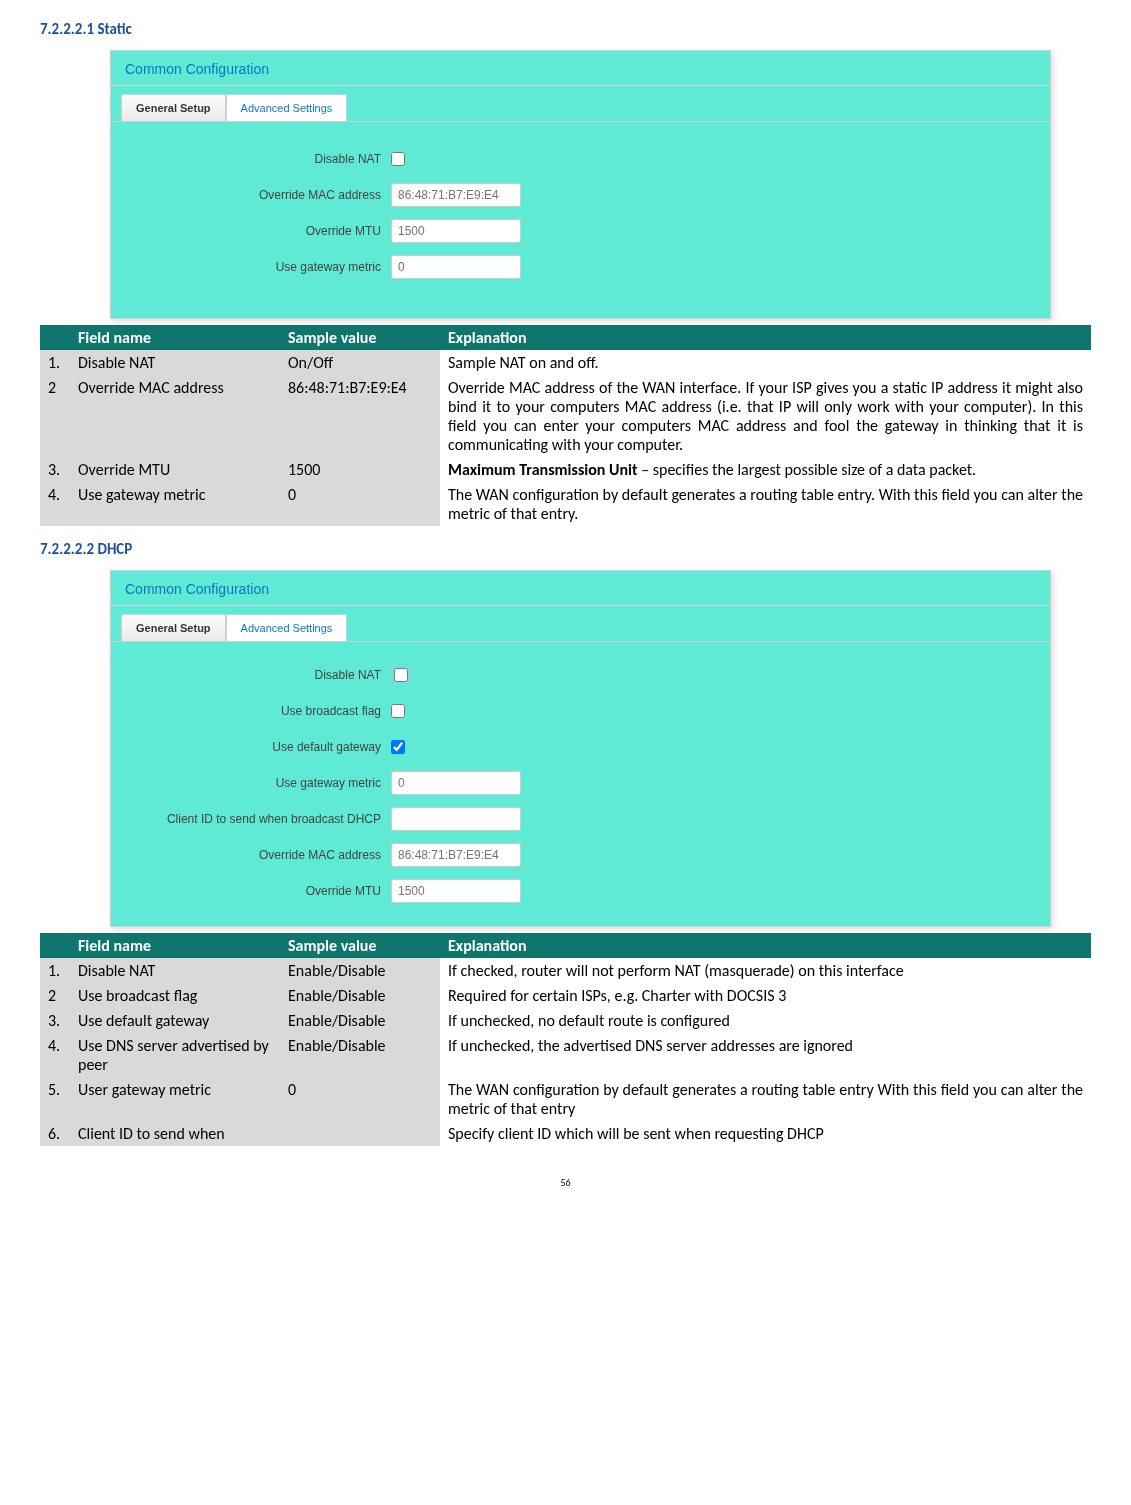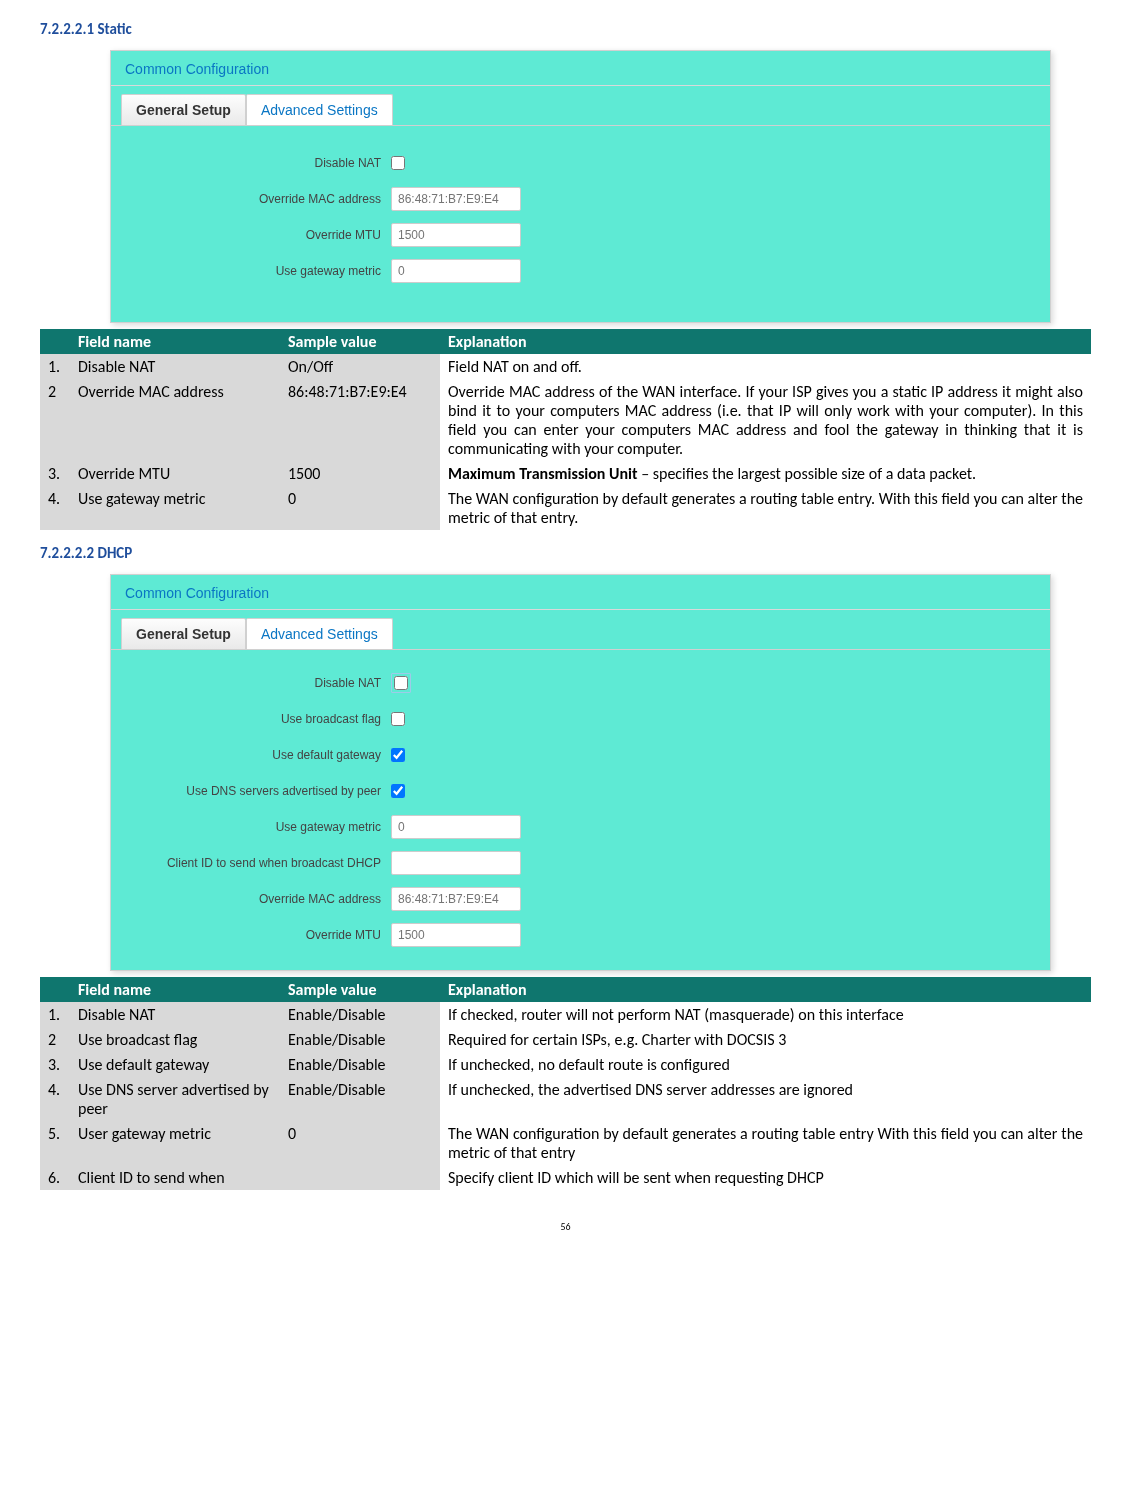--- a/index.html
+++ b/index.html
@@ -33,21 +33,21 @@
 }
 .tabbar {
   display: flex;
   padding: 8px 10px 0 10px;
   border-bottom: 1px solid #d0d0d0;
   gap: 0;
   align-items: flex-end;
   font-family: Arial, sans-serif;
 }
 .tab {
-  font-size: 14px;
+  font-size: 11px;
   padding: 7px 14px;
   border: 1px solid #d0d0d0;
   border-bottom: none;
   background: linear-gradient(#fdfdfd,#e9e9e9);
   color: #333;
   font-weight: bold;
   border-radius: 2px 2px 0 0;
 }
 .tab.inactive {
   background: #fff;
@@ -161,21 +161,21 @@
       <th>Field name</th>
       <th>Sample value</th>
       <th>Explanation</th>
     </tr>
   </thead>
   <tbody>
     <tr>
       <td class="num">1.</td>
       <td class="fname">Disable NAT</td>
       <td class="sval">On/Off</td>
-      <td class="expl">Field NAT on and off.</td>
+      <td class="expl">Sample NAT on and off.</td>
     </tr>
     <tr>
       <td class="num">2</td>
       <td class="fname">Override MAC address</td>
       <td class="sval">86:48:71:B7:E9:E4</td>
       <td class="expl">Override MAC address of the WAN interface. If your ISP gives you a static IP address it might also bind it to your computers MAC address (i.e. that IP will only work with your computer). In this field you can enter your computers MAC address and fool the gateway in thinking that it is communicating with your computer.</td>
     </tr>
     <tr>
       <td class="num">3.</td>
       <td class="fname">Override MTU</td>
@@ -208,24 +208,20 @@
     </div>
     <div class="form-row">
       <label>Use broadcast flag</label>
       <input type="checkbox" style="">
     </div>
     <div class="form-row">
       <label>Use default gateway</label>
       <input type="checkbox" checked="" style="">
     </div>
     <div class="form-row">
-      <label>Use DNS servers advertised by peer</label>
-      <input type="checkbox" checked="" style="">
-    </div>
-    <div class="form-row">
       <label>Use gateway metric</label>
       <input type="text" placeholder="0" style="">
     </div>
     <div class="form-row">
       <label>Client ID to send when broadcast DHCP</label>
       <input type="text" style="">
     </div>
     <div class="form-row">
       <label>Override MAC address</label>
       <input type="text" placeholder="86:48:71:B7:E9:E4" style="">

